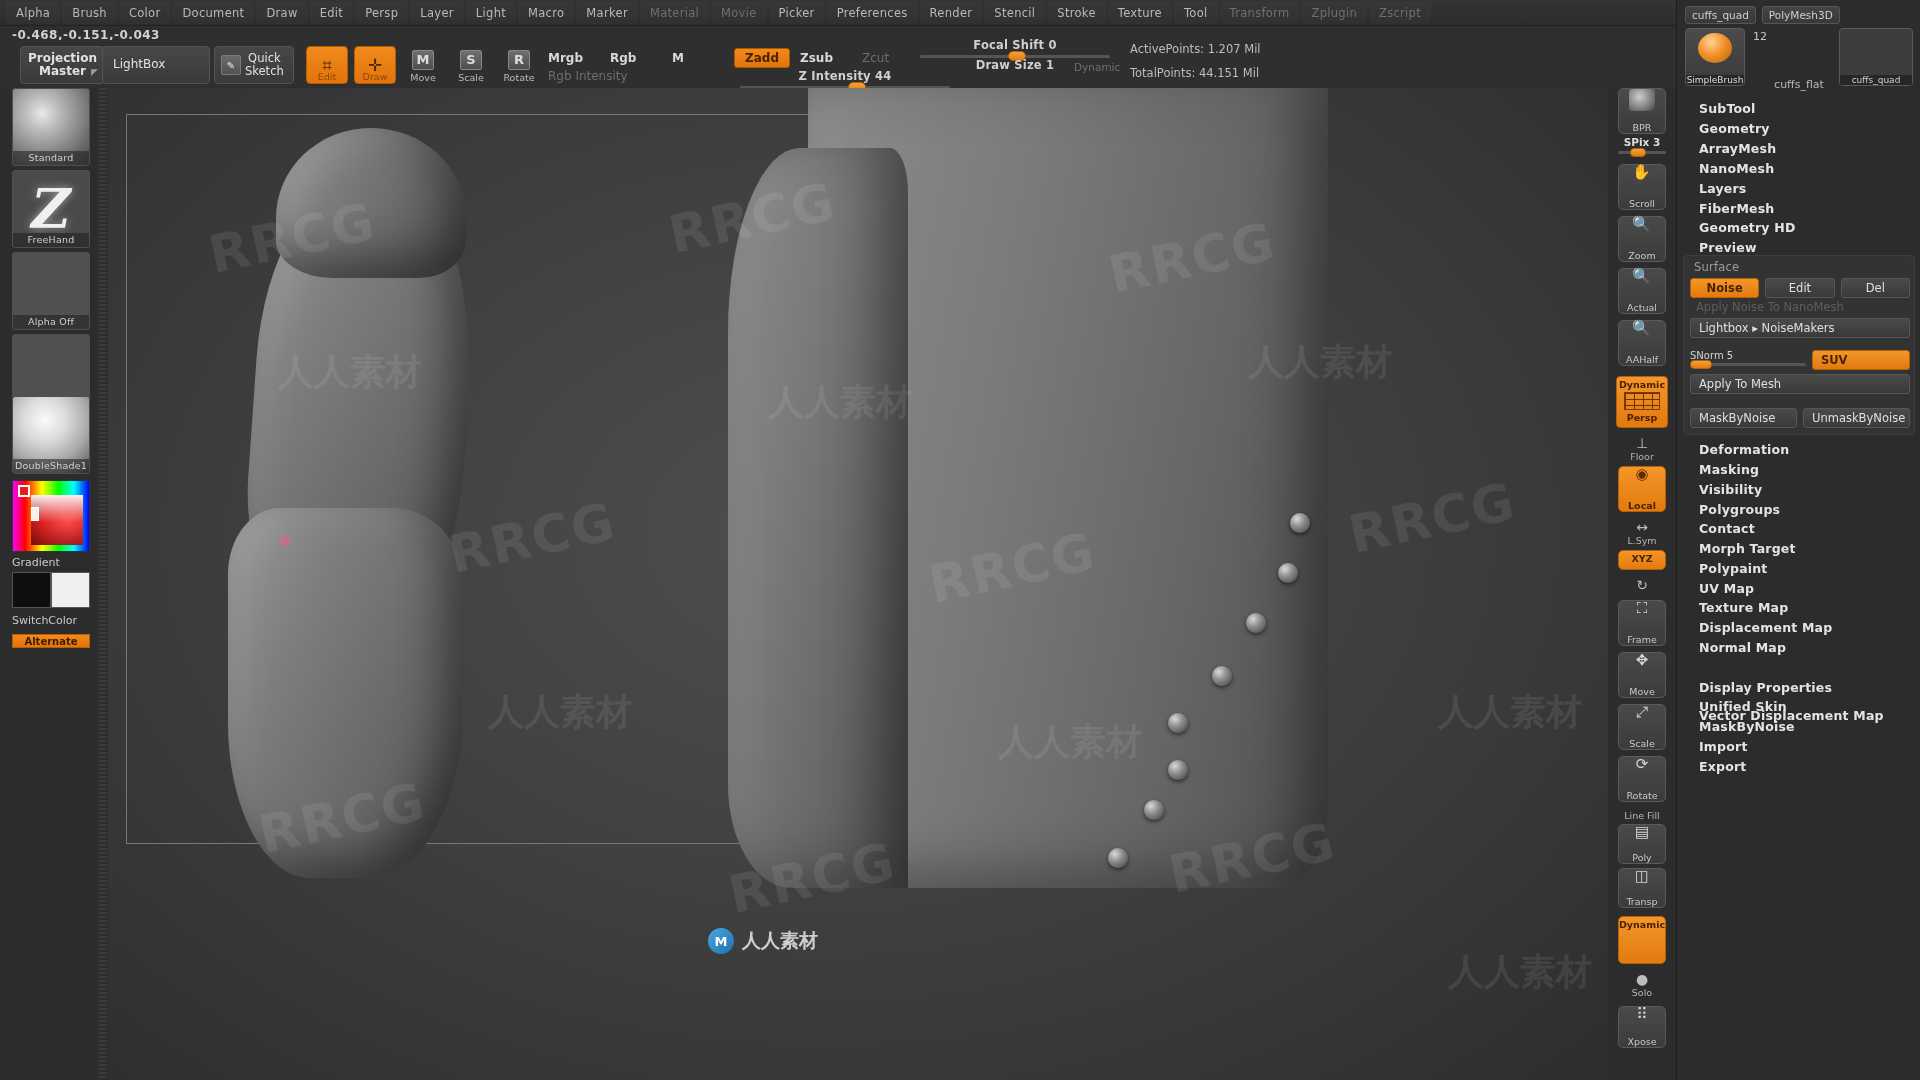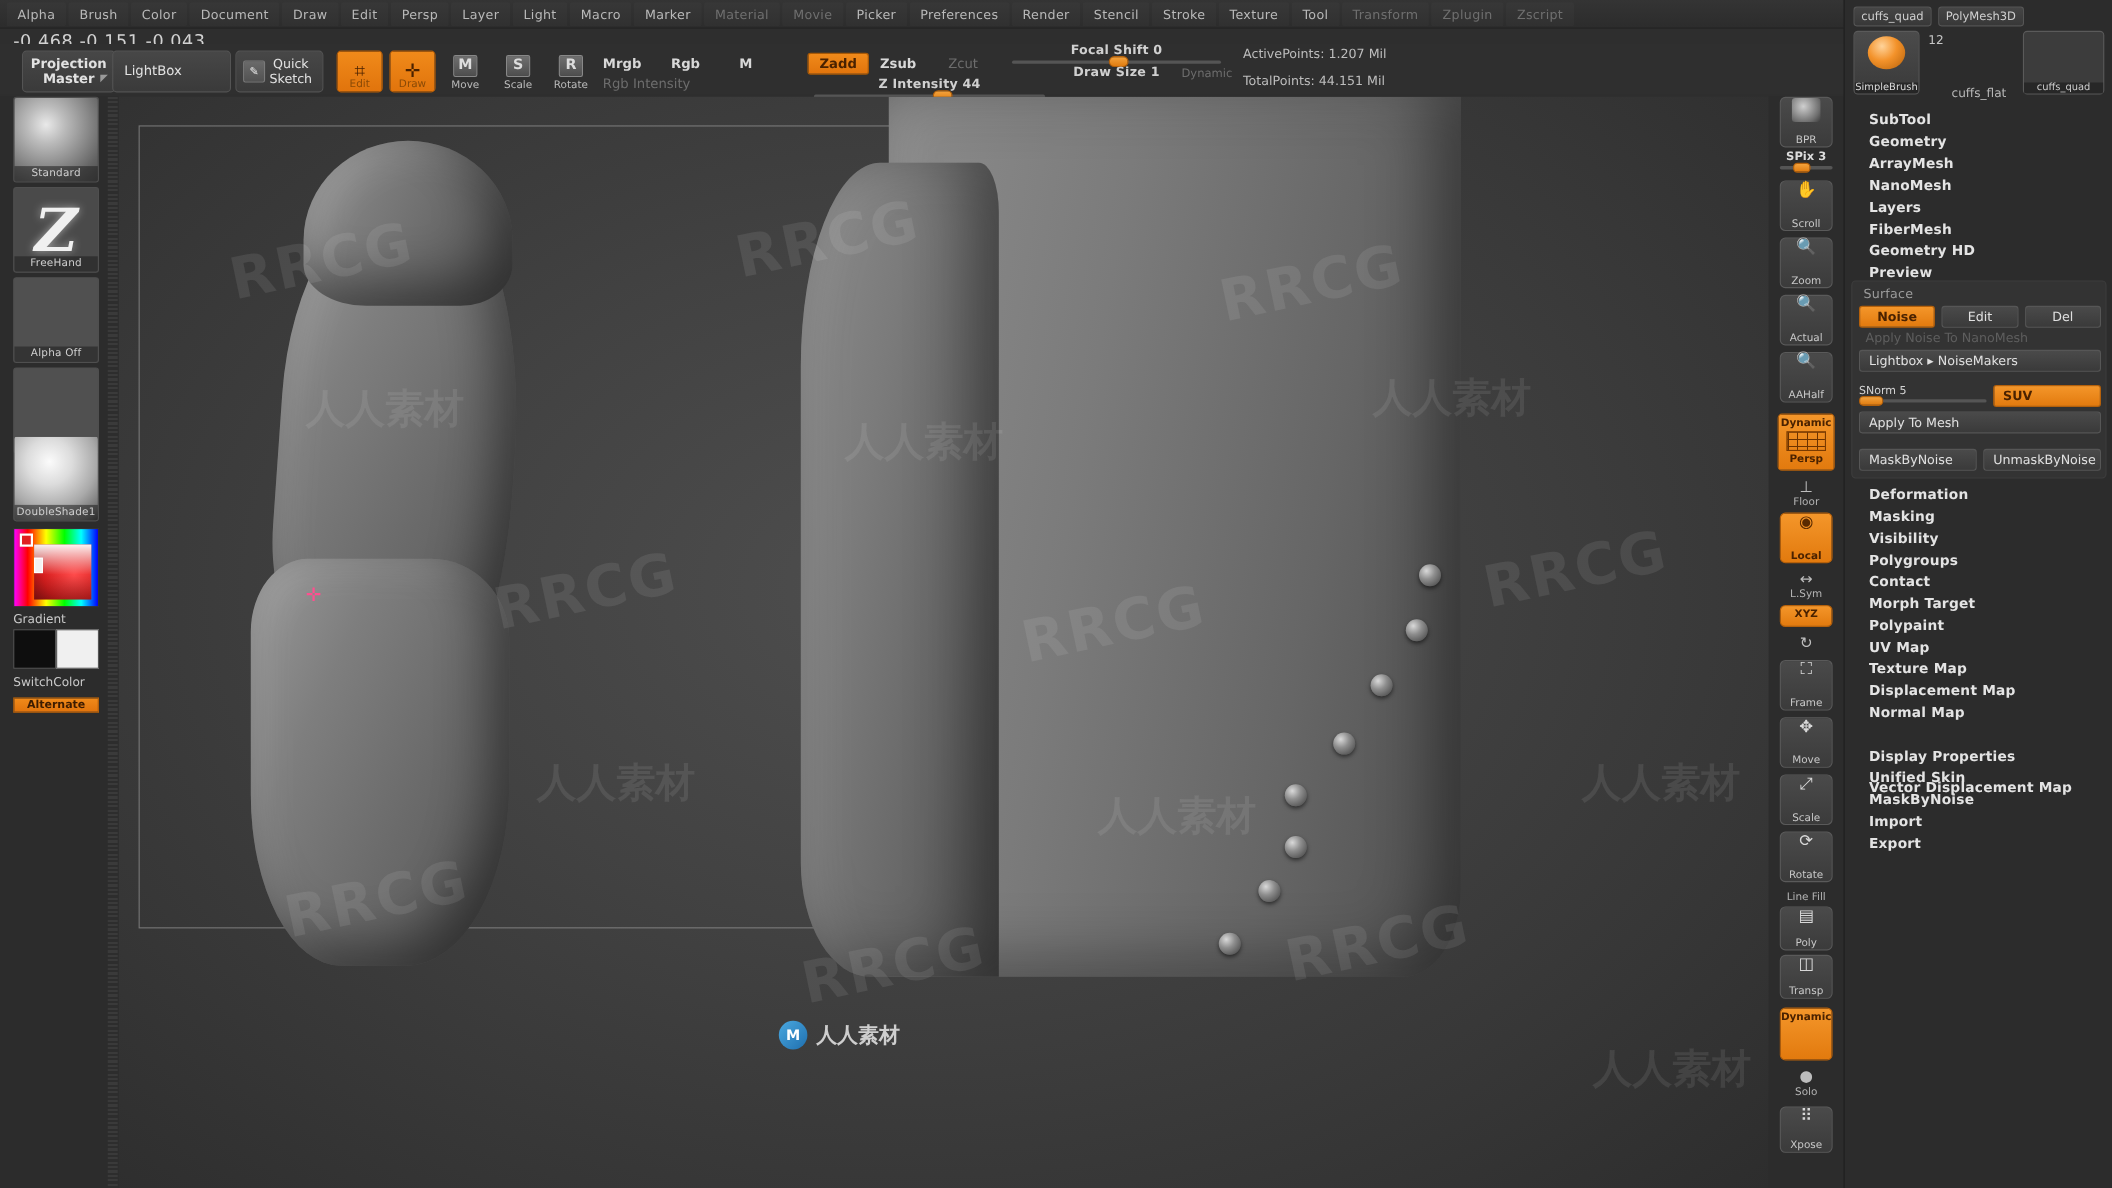--- a/index.html
+++ b/index.html
@@ -22,21 +22,21 @@
   .menu-item {
     font-size: 11.5px; color: #b9b9b9; padding: 3px 9px; margin-right: 2px;
     border: 1px solid transparent; border-radius: 2px; letter-spacing: .3px;
     background: rgba(255,255,255,0.02);
   }
   .menu-item.dim { color:#6f6f6f; }
 
   
   .coord {
     position: absolute; top: 28px; left: 12px;
-    font-size: 16px; color: #d2d2d2; font-weight: normal;
+    font-size: 12px; color: #d2d2d2; font-weight: bold;
     font-family: "DejaVu Sans", sans-serif; letter-spacing: .5px;
   }
 
   
   .topshelf {
     position: absolute; top: 40px; left: 0; width: 1920px; height: 46px;
     background: #2f2f2f;
   }
   .tbtn {
     position: absolute; background: linear-gradient(#474747,#3a3a3a);

